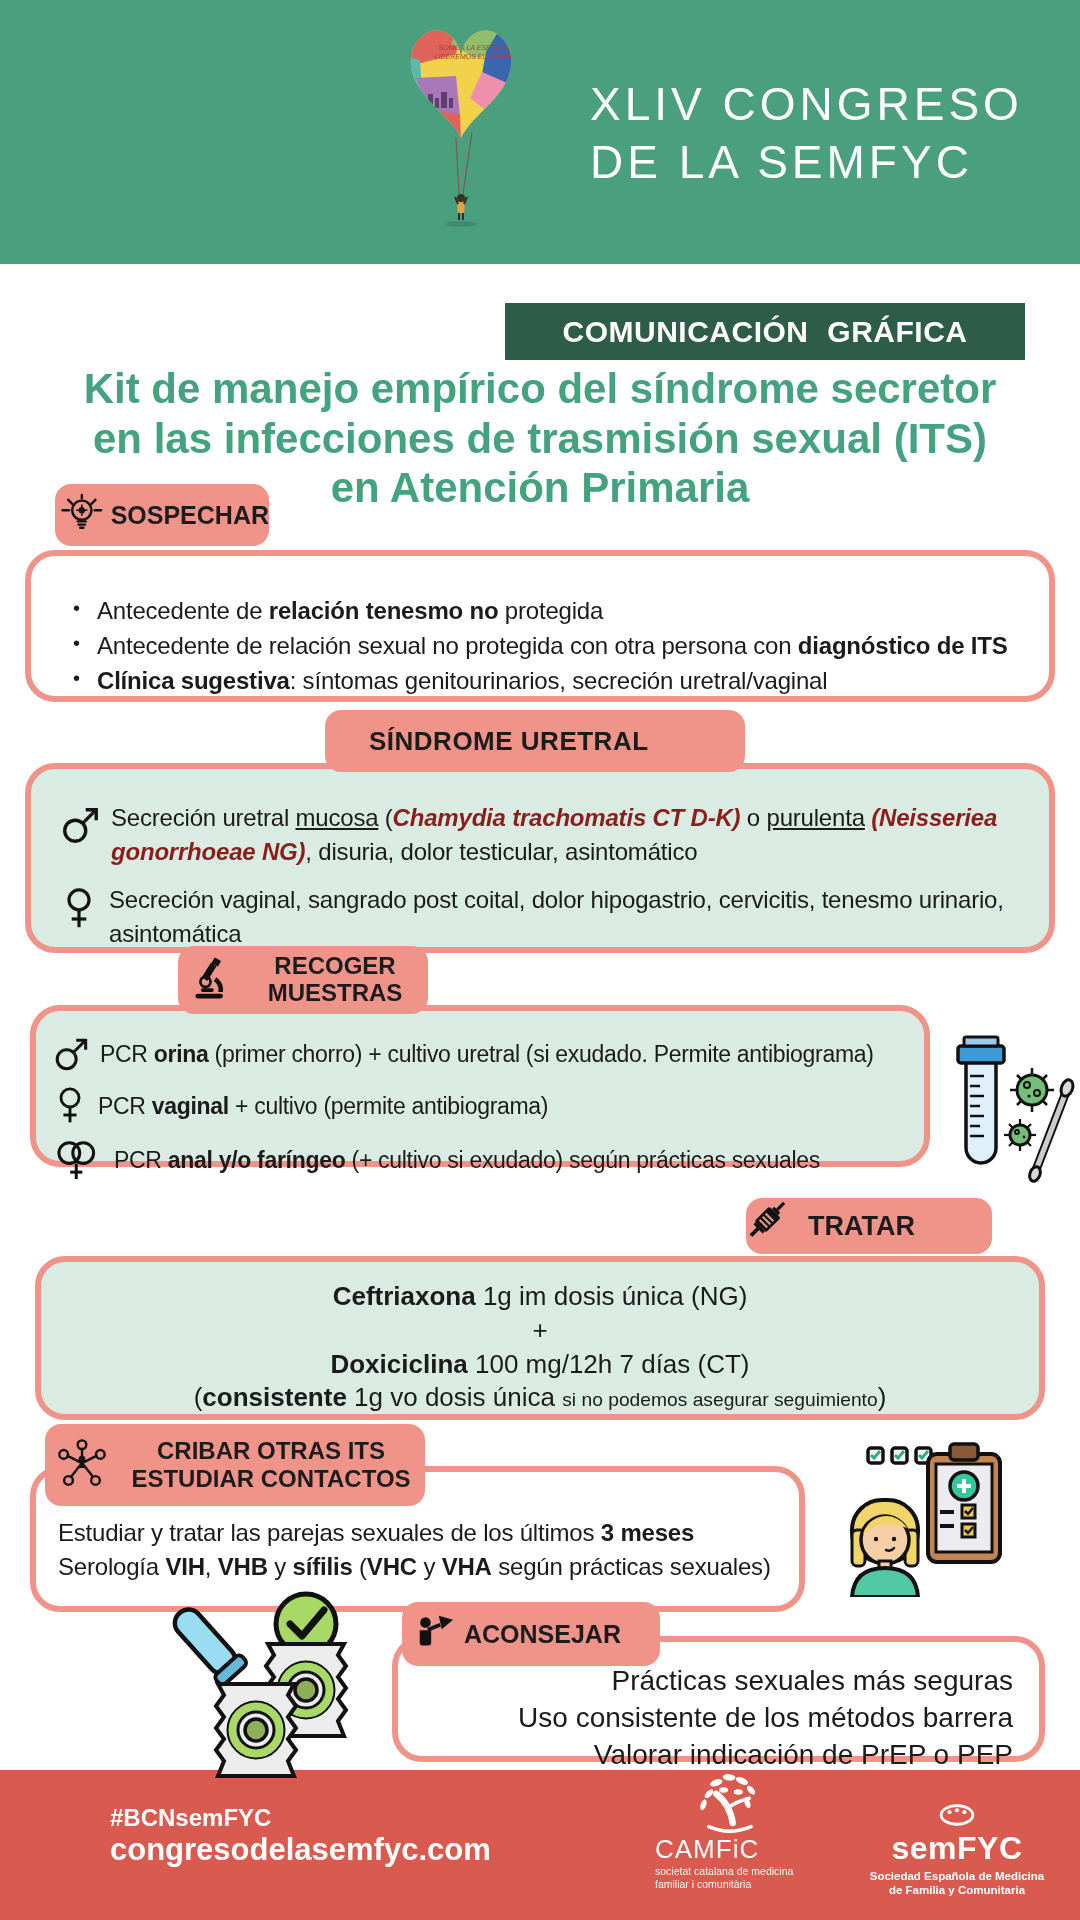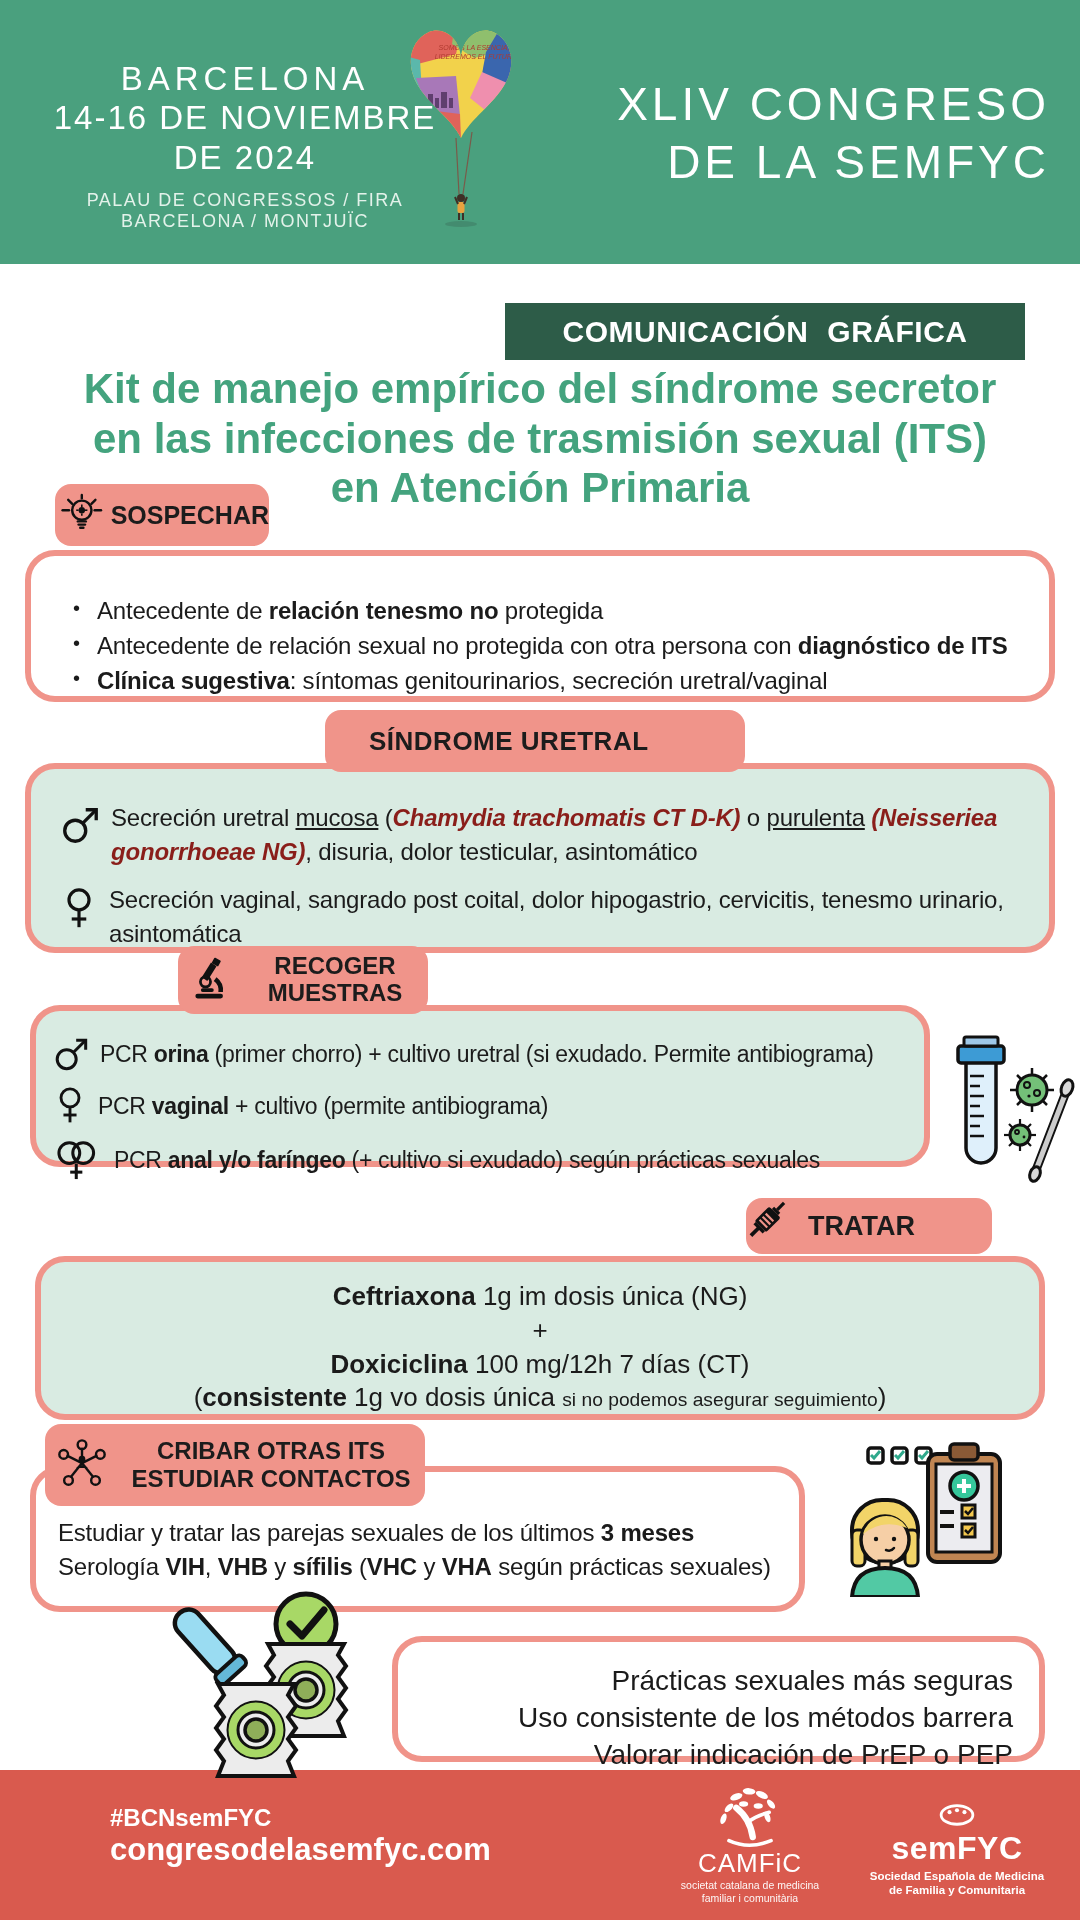--- a/index.html
+++ b/index.html
@@ -10,21 +10,21 @@
   body{background:#ffffff;font-family:"Liberation Sans",sans-serif;color:#1b1b1b;}
   .page{position:relative;width:1080px;height:1920px;background:#fff;overflow:hidden;}
 
   
   .hdr{position:absolute;left:0;top:0;width:1080px;height:264px;background:var(--header-green,#4aa07e);}
   .hdr-left{position:absolute;left:30px;top:60px;width:430px;text-align:center;color:#fff;}
   .hdr-city{font-size:33px;letter-spacing:5px;line-height:1.15;}
   .hdr-dates{font-size:33px;letter-spacing:2px;line-height:1.2;}
   .hdr-venue{font-size:18px;letter-spacing:1.5px;margin-top:13px;color:#e3f2ea;}
   .balloon{position:absolute;left:386px;top:14px;width:150px;height:234px;}
-  .hdr-right{position:absolute;left:590px;top:76px;width:460px;text-align:right;color:#fff;font-size:46px;letter-spacing:4px;line-height:1.25;}
+  .hdr-right{position:absolute;left:590px;top:76px;width:460px;text-align:left;color:#fff;font-size:46px;letter-spacing:4px;line-height:1.25;}
 
   
   .badge{position:absolute;left:505px;top:303px;width:520px;height:57px;background:var(--banner-dark,#2d5c48);color:#fff;font-weight:bold;font-size:30px;display:flex;align-items:center;justify-content:center;letter-spacing:.5px;word-spacing:10px;}
   .title{position:absolute;left:20px;top:364px;width:1040px;text-align:center;color:var(--title-green,#44a37e);font-weight:bold;font-size:42px;line-height:1.18;}
 
   
   .tab{position:absolute;background:var(--salmon,#f0948a);border-radius:16px;display:flex;align-items:center;gap:8px;font-weight:bold;color:#1c1c1c;z-index:3;padding-left:44px;}
   .box{position:absolute;border:6px solid var(--salmon,#f0948a);border-radius:30px;background:#fff;z-index:1;}
   .box.mint{background:var(--mint,#d9ebe2);}
   .sp{color:var(--maroon,#8a1e1a);font-weight:bold;font-style:italic;}
@@ -61,38 +61,33 @@
   .tab-aconsejar{left:402px;top:1602px;width:258px;height:64px;font-size:25px;justify-content:flex-start;padding-left:12px;}
   .box-aconsejar{left:392px;top:1636px;width:653px;height:126px;text-align:right;padding:20px 26px 0 0;}
   .box-aconsejar .aline{font-size:28px;line-height:1.33;}
 
   .illus{position:absolute;z-index:2;}
 
   
   .footer{position:absolute;left:0;top:1770px;width:1080px;height:150px;background:var(--footer-red,#d95a4e);color:#fff;}
   .f-hashtag{position:absolute;left:110px;top:34px;font-size:24px;font-weight:bold;}
   .f-url{position:absolute;left:110px;top:62px;font-size:31px;font-weight:bold;}
-  .camfic{position:absolute;left:655px;top:14px;width:190px;text-align:center;}
+  .camfic{position:absolute;left:655px;top:0;width:190px;}
   .camfic-name{font-size:26px;letter-spacing:1px;margin-top:-4px;}
   .camfic-tag{font-size:10.5px;line-height:1.25;opacity:.95;}
   .semfyc{position:absolute;left:862px;top:30px;width:190px;text-align:center;}
   .semfyc-name{font-size:32px;font-weight:bold;letter-spacing:.5px;margin-top:-2px;}
   .semfyc-tag{font-size:11.5px;font-weight:bold;line-height:1.2;margin-top:3px;}
 </style>
 </head>
 <body>
 
 <div class="page">
 
   <header class="hdr">
-    <div class="hdr-left">
-      <div class="hdr-city">BARCELONA</div>
-      <div class="hdr-dates">14-16 DE NOVIEMBRE DE 2024</div>
-      <div class="hdr-venue">PALAU DE CONGRESSOS / FIRA BARCELONA / MONTJUÏC</div>
-    </div>
 
     <svg class="balloon" viewBox="0 0 150 234">
       <defs>
         <clipPath id="heartclip">
           <path d="M75,46 C75,24 57,12 43,18 C25,26 19,49 31,70 C43,91 65,104 75,124 C85,104 107,91 119,70 C131,49 125,26 107,18 C93,12 75,24 75,46 Z"></path>
         </clipPath>
       </defs>
       <g clip-path="url(#heartclip)">
         <rect x="0" y="0" width="150" height="140" fill="#f2d24b"></rect>
         <polygon points="20,6 78,2 70,40 24,52" fill="#e0635a"></polygon>
@@ -393,20 +388,29 @@
     </g>
     <g transform="translate(62,102)">
       <polygon points="8,0 84,0 78,11 86,22 78,33 86,44 78,55 86,66 78,77 84,92 8,92 14,77 6,66 14,55 6,44 14,33 6,22 14,11" fill="#ececec" stroke="#111" stroke-width="4"></polygon>
       <circle cx="46" cy="46" r="28" fill="none" stroke="#111" stroke-width="3"></circle>
       <circle cx="46" cy="46" r="23" fill="none" stroke="#a8d866" stroke-width="9"></circle>
       <circle cx="46" cy="46" r="18" fill="none" stroke="#111" stroke-width="3"></circle>
       <circle cx="46" cy="46" r="11" fill="#8fae59" stroke="#111" stroke-width="3.5"></circle>
     </g>
   </svg>
 
+  <div class="tab tab-aconsejar">
+    <svg width="42" height="42" viewBox="0 0 44 44">
+      <circle cx="12" cy="10" r="5.5" fill="#111"></circle>
+      <path d="M6,18 h12 v13 q0,3 -3,3 h-6 q-3,0 -3,-3 z" fill="#111"></path>
+      <rect x="14" y="13" width="14" height="4" transform="rotate(-22 21 15)" fill="#111"></rect>
+      <polygon points="26,3 41,7 29,17" fill="#111"></polygon>
+    </svg>
+    <span>ACONSEJAR</span>
+  </div>
   <div class="box box-aconsejar">
     <div class="aline">Prácticas sexuales más seguras</div>
     <div class="aline">Uso consistente de los métodos barrera</div>
     <div class="aline">Valorar indicación de PrEP o PEP</div>
   </div>
 
   <footer class="footer">
     <div class="f-hashtag">#BCNsemFYC</div>
     <div class="f-url">congresodelasemfyc.com</div>
 

